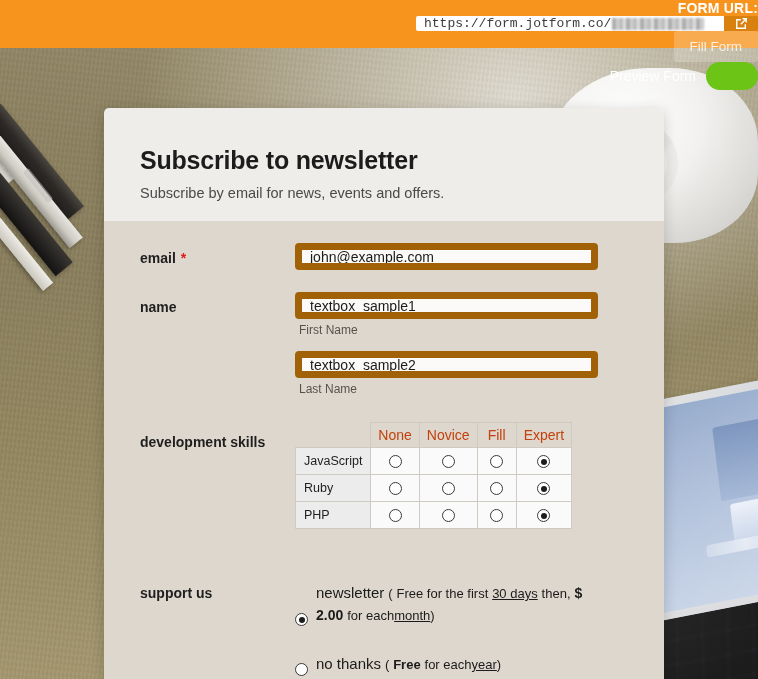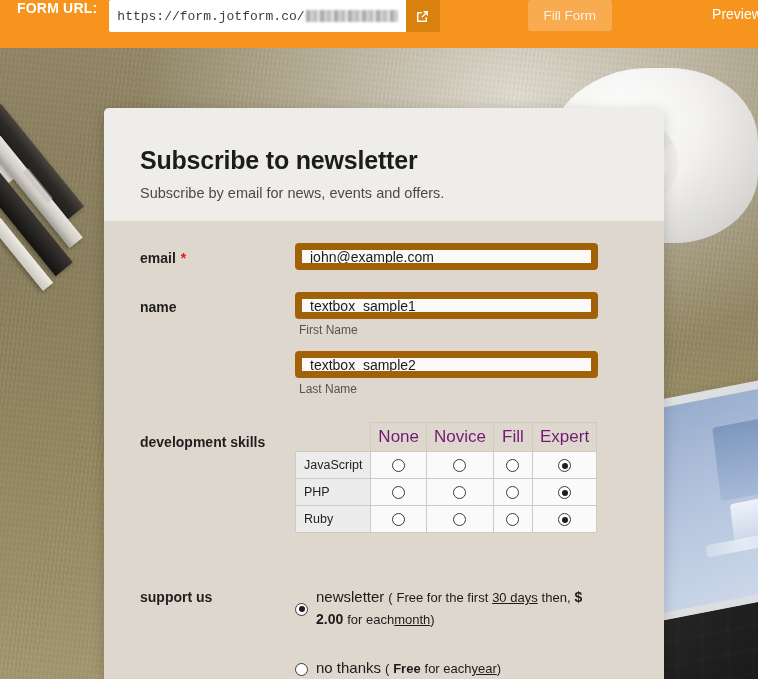--- a/index.html
+++ b/index.html
@@ -132,22 +132,23 @@
     position:absolute; left:0; top:48px; width:758px; height:631px;
     background: linear-gradient(200deg, rgba(255,255,255,0.10) 0%, rgba(255,255,255,0) 38%),
                 radial-gradient(ellipse 700px 420px at 78% 88%, rgba(255,255,255,.16), rgba(255,255,255,0) 70%);
     pointer-events:none;
   }
 
   
   #toolbar {
     position: absolute; left:0; top:0; width:758px; height:48px;
     background: #f7941e;
-    display: flex; align-items: flex-start;
+    display: flex; align-items: flex-end;
     z-index: 30;
+    flex-direction: column;
   }
   #toolbar .label {
     color: #ffffff; font-weight: bold; font-size: 14px;
     letter-spacing: .2px; margin-left: 17px; white-space: nowrap;
   }
   .url-wrap {
     position: relative; margin-left: 12px;
     width: 342px; height: 32px;
     display: flex; align-items: stretch;
   }
@@ -229,21 +230,21 @@
     padding: 0 8px; outline: none;
     font-family: "Liberation Sans", sans-serif;
   }
   .sublabel {
     font-size: 12px; color: #56524c; margin: 4px 0 0 4px;
   }
 
   
   .matrix { border-collapse: collapse; margin-top: 2px; }
   .matrix th {
-    font-size: 17px; font-weight: normal; color: #701a75;
+    font-size: 14px; font-weight: normal; color: #c2410c;
     padding: 4px 7px; border: 1px solid #cfcac2;
     background: transparent;
   }
   .matrix th.corner { border: none; background: transparent; }
   .matrix td.rowlab {
     font-size: 12.5px; color: #1f1f1f;
     background: #ececec; border: 1px solid #cfcac2;
     padding: 5px 8px; white-space: nowrap;
   }
   .matrix td.cell {
@@ -254,21 +255,21 @@
     display:inline-block; width: 13px; height: 13px; border-radius: 50%;
     border: 1.6px solid #3a3a3a; background: #ffffff;
     vertical-align: middle; position: relative; cursor: pointer;
   }
   .radio.on::after {
     content:""; position:absolute; left: 2.5px; top: 2.5px;
     width: 6px; height: 6px; border-radius: 50%; background: #1d1d1d;
   }
 
   
-  .opt { display: flex; align-items: center; margin-bottom: 26px; }
+  .opt { display: flex; align-items: flex-end; margin-bottom: 26px; }
   .opt .radio { margin-top: 3px; margin-right: 8px; flex: none; }
   .opt-text { font-size: 14px; color: #1b1b1b; line-height: 1.55; max-width: 292px; }
   .opt-name { font-size: 15px; }
   .u { text-decoration: underline; }
   .b { font-weight: bold; }
   .small { font-size: 13px; }
 </style>
 </head>
 <body>
 
@@ -362,28 +363,28 @@
             </thead>
             <tbody>
               <tr>
                 <td class="rowlab">JavaScript</td>
                 <td class="cell"><span class="radio"></span></td>
                 <td class="cell"><span class="radio"></span></td>
                 <td class="cell"><span class="radio"></span></td>
                 <td class="cell"><span class="radio on"></span></td>
               </tr>
               <tr>
-                <td class="rowlab">PHP</td>
+                <td class="rowlab">Ruby</td>
                 <td class="cell"><span class="radio"></span></td>
                 <td class="cell"><span class="radio"></span></td>
                 <td class="cell"><span class="radio"></span></td>
                 <td class="cell"><span class="radio on"></span></td>
               </tr>
               <tr>
-                <td class="rowlab">Ruby</td>
+                <td class="rowlab">PHP</td>
                 <td class="cell"><span class="radio"></span></td>
                 <td class="cell"><span class="radio"></span></td>
                 <td class="cell"><span class="radio"></span></td>
                 <td class="cell"><span class="radio on"></span></td>
               </tr>
             </tbody>
           </table>
         </div>
       </div>
 

